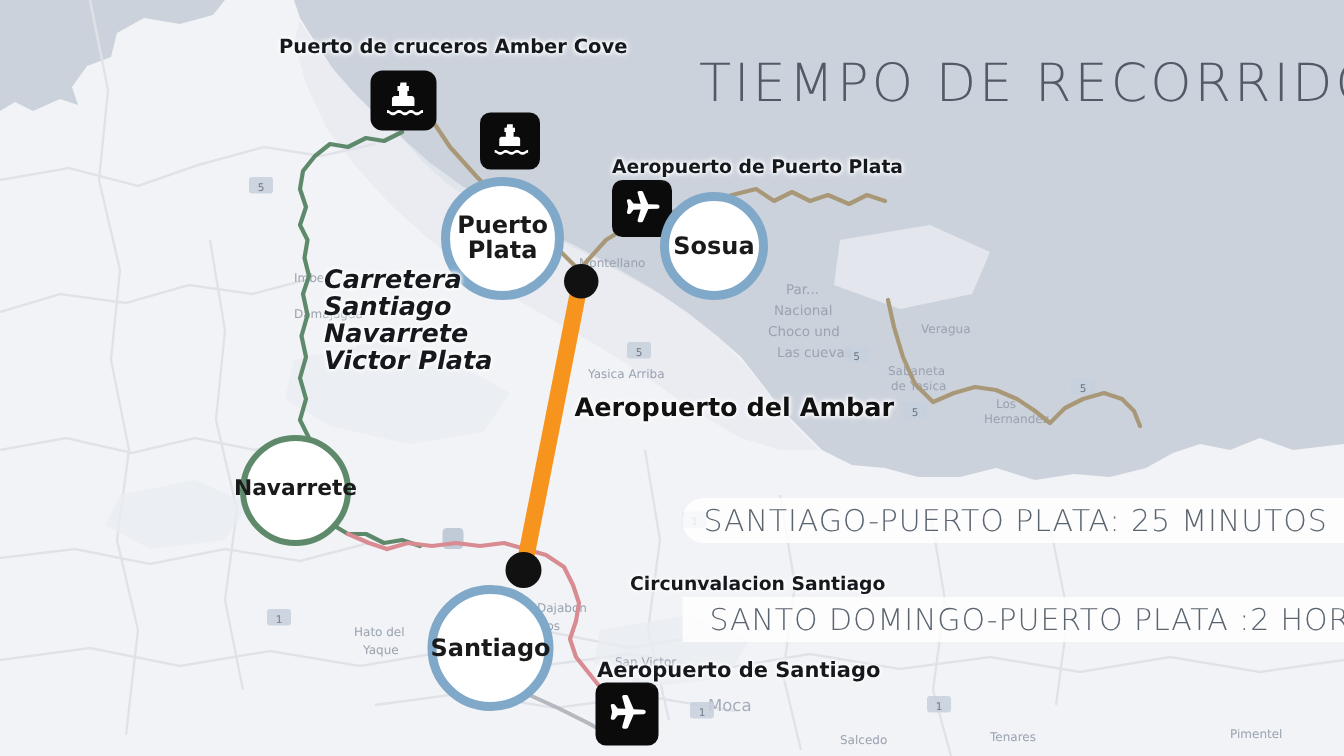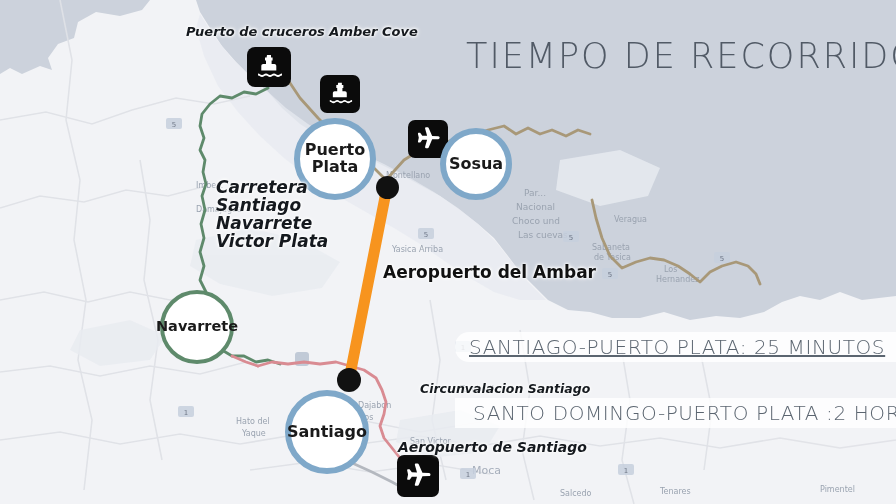--- a/index.html
+++ b/index.html
@@ -21,27 +21,27 @@
   }
   .banner{
     position:absolute;
     background:rgba(255,255,255,0.82);
     color:#5b6570;
     font-family:"DejaVu Sans",sans-serif;
     font-weight:300;
     white-space:nowrap;
     display:flex;align-items:center;
   }
-  #banner1{left:455px;top:332px;width:441px;height:30px;font-size:20px;letter-spacing:.6px;padding-left:14px;box-sizing:border-box;border-radius:14px 0 0 14px;text-decoration:underline;}
+  #banner1{left:455px;top:332px;width:441px;height:30px;font-size:20px;letter-spacing:.6px;padding-left:14px;box-sizing:border-box;border-radius:14px 0 0 14px;}
   #banner2{left:455px;top:398px;width:441px;height:30px;font-size:20px;letter-spacing:.6px;padding-left:18px;box-sizing:border-box;}
 
   .maplabel{
     position:absolute;
     font-family:"DejaVu Sans",sans-serif;
-    font-style:italic;font-weight:bold;
+    font-weight:bold;
     color:#15191e;white-space:nowrap;
     text-shadow:0 0 3px #fff,0 0 3px #fff,0 0 5px #fff;
   }
   #lbl-amber{left:186px;top:24px;font-size:13px;}
   #lbl-aero-pp{left:408px;top:103px;font-size:12.5px;}
   #lbl-aero-stg{left:398px;top:439px;font-size:14px;}
   #lbl-circ{left:381px;top:381px;font-size:12.5px;padding-left:39px;}
   #lbl-carretera{left:216px;top:178px;font-size:17px;line-height:18px;font-style:italic;}
   #lbl-autopista{
     left:383px;top:262px;font-size:17px;font-style:normal;font-weight:bold;
@@ -290,20 +290,21 @@
   <div class="city green" id="city-navarrete" style="border-color: rgb(94, 138, 107);">
     <span>Navarrete</span>
   </div>
 
   <div class="city blue" id="city-santiago" style="border-color: rgb(127, 168, 201);">
     <span>Santiago</span>
   </div>
 
   <div class="maplabel" id="lbl-amber">Puerto de cruceros Amber Cove</div>
 
+  <div class="maplabel" id="lbl-aero-pp">Aeropuerto de Puerto Plata</div>
 
   <div class="maplabel" id="lbl-aero-stg">Aeropuerto de Santiago</div>
 
   <div class="maplabel" id="lbl-circ">Circunvalacion Santiago</div>
 
   <div class="maplabel" id="lbl-carretera">
     <div>Carretera</div>
     <div>Santiago</div>
     <div>Navarrete</div>
     <div>Victor Plata</div>

